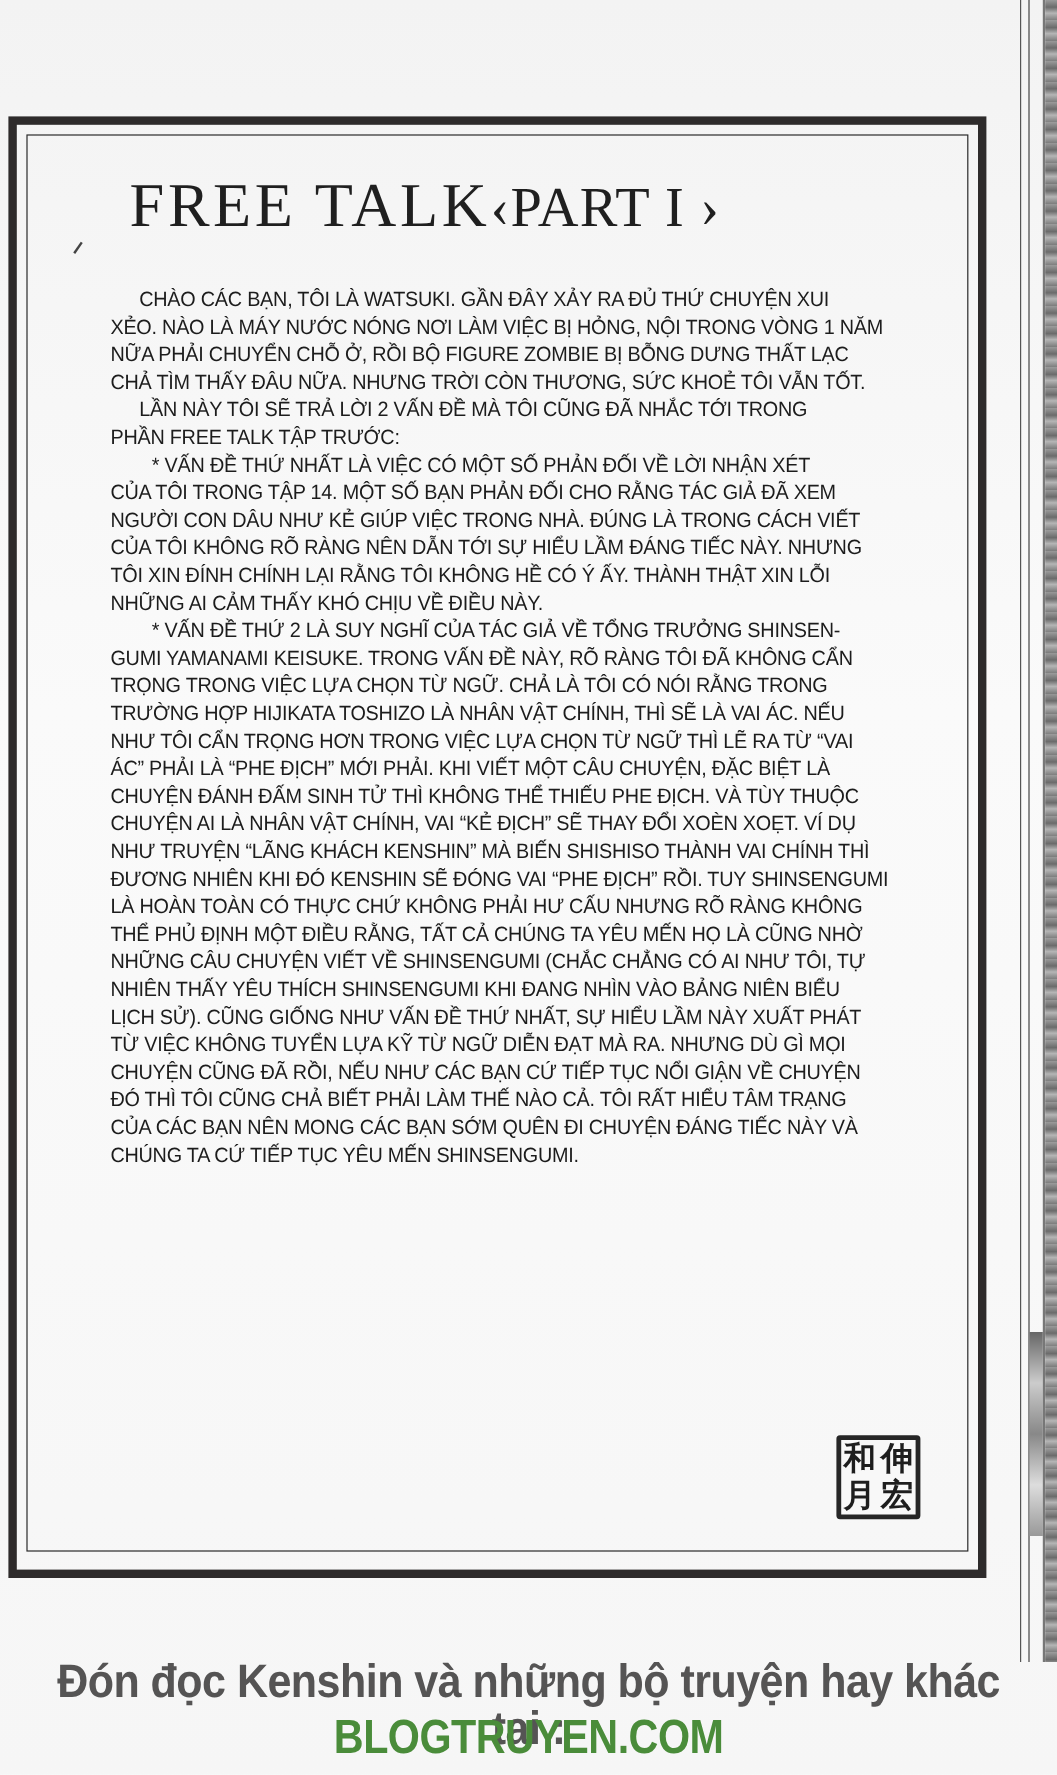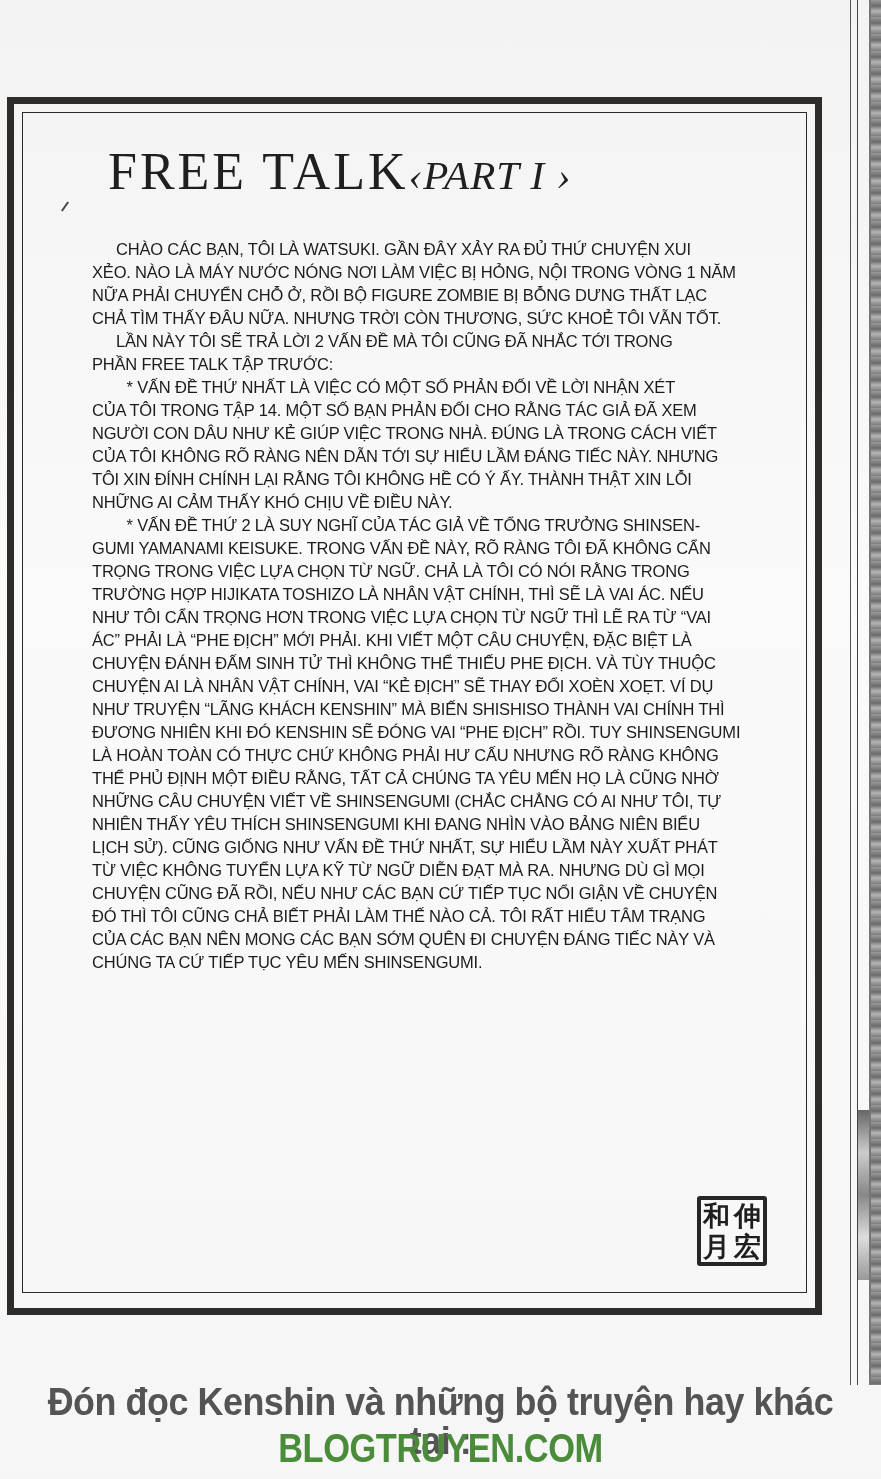--- a/index.html
+++ b/index.html
@@ -39,21 +39,21 @@
     position: absolute; left: 22px; top: 112px; width: 783px; height: 1179px;
     border: 1.5px solid #2a2a2a;
   }
   .title {
     position: absolute; left: 108px; top: 146px;
     font-family: "Liberation Serif", "DejaVu Serif", serif;
     font-size: 52px; letter-spacing: 2px; color: #1f1f1f;
     white-space: nowrap; line-height: 1;
   }
   .title .main { letter-spacing: 3px; }
-  .title .sub { font-size: 41px; letter-spacing: 1px; font-style: italic; }
+  .title .sub { font-size: 47px; letter-spacing: 1px; }
   .tick-mark {
     position: absolute; left: 64px; top: 201px; width: 2px; height: 11px;
     background: #444; transform: rotate(35deg);
   }
   .body-text {
     position: absolute; left: 92px; top: 238px; width: 700px;
     font-family: "Liberation Sans Narrow", "Liberation Sans", sans-serif;
     font-size: 17.2px; line-height: 23px; color: #1c1c1c;
     letter-spacing: -0.2px;
     transform: scaleX(0.96); transform-origin: left top;

